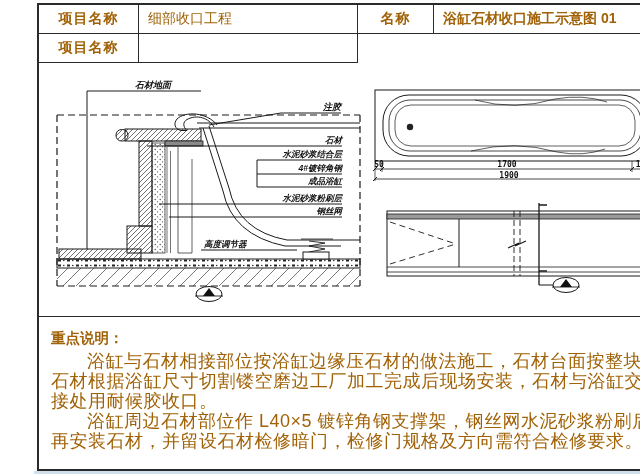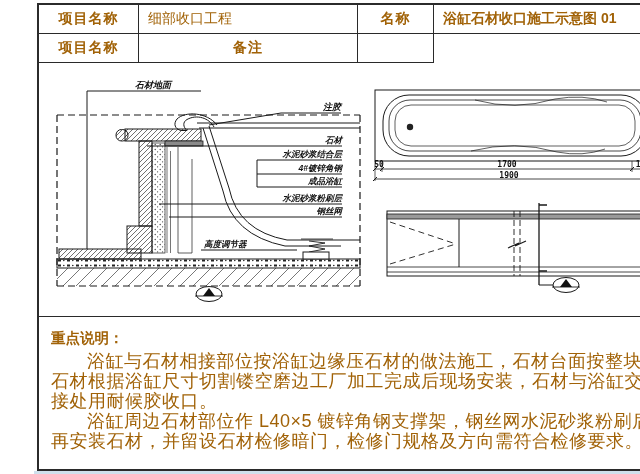--- a/index.html
+++ b/index.html
@@ -39,21 +39,20 @@
 
 <div class="page">
   <div class="sheet">
 
     <div class="hdr">
       <div class="cell lab">项目名称</div>
       <div class="cell val">细部收口工程</div>
       <div class="cell lab">名称</div>
       <div class="cell val">浴缸石材收口施工示意图 01</div>
       <div class="cell lab">项目名称</div>
-      <div class="cell lab">备注</div>
       <div class="cell val"></div>
     </div>
 
     <div class="draw">
       <svg width="634" height="253" viewBox="0 0 634 253">
         <defs>
           <pattern id="stoneHatch" width="5" height="5" patternUnits="userSpaceOnUse">
             <path d="M0,5 L5,0" stroke="#333" stroke-width="0.7"></path>
           </pattern>
           <pattern id="dotsPat" width="5" height="5" patternUnits="userSpaceOnUse">

